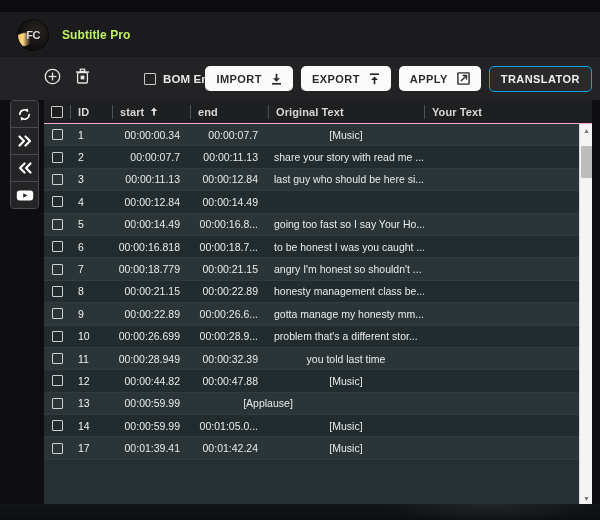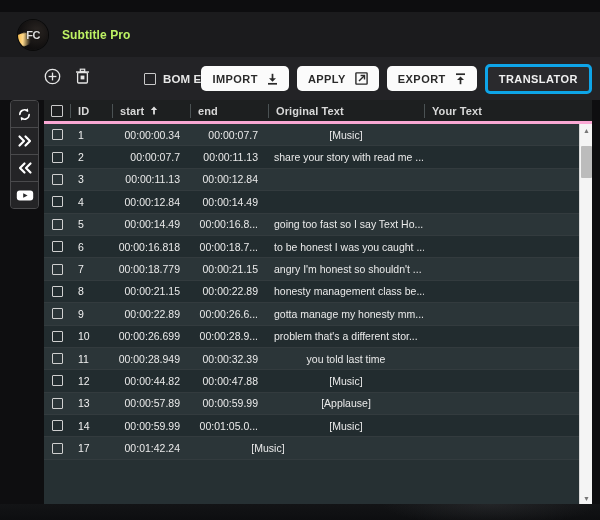--- a/index.html
+++ b/index.html
@@ -131,21 +131,21 @@
     white-space: nowrap;
   }
   .btn-light {
     background: #fbfbfb;
     color: #2a2a2a;
     border: none;
   }
   .btn-outline {
     background: #2a2a2d;
     color: #f0f0f0;
-    border: 3px solid #0ea5e9;
+    border: 1px solid #0ea5e9;
   }
   .btn svg { display:block; }
 
   
   .rail {
     position: absolute;
     left: 10px; top: 88px;
     width: 29px;
     background: #2a2a2c;
     border: 1px solid #4a4a4c;
@@ -175,21 +175,21 @@
     background: #263033;
     overflow: hidden;
     box-sizing: border-box;
   }
   .thead {
     display: flex;
     height: 24px;
     background: #1d1f20;
     align-items: center;
     box-sizing: border-box;
-    border-bottom: 3px solid #f9a8d4;
+    border-bottom: 1px solid #f9a8d4;
   }
   .thead .th {
     color: #d8d8d8;
     font-size: 11px;
     font-weight: bold;
     letter-spacing: .1px;
     display: flex;
     align-items: center;
     box-sizing: border-box;
     height: 24px;
@@ -342,37 +342,37 @@
         <span>
           <svg width="11" height="12" viewBox="0 0 11 12">
             <line x1="5.5" y1="0.8" x2="5.5" y2="7" stroke="#2a2a2a" stroke-width="1.7"></line>
             <path d="M2 5.2 L5.5 8.8 L9 5.2 Z" fill="#2a2a2a"></path>
             <line x1="1" y1="10.8" x2="10" y2="10.8" stroke="#2a2a2a" stroke-width="1.7"></line>
           </svg>
         </span>
       </div>
 
       <div class="btn btn-light">
+        <span>EXPORT</span>
+        <span>
+          <svg width="11" height="12" viewBox="0 0 11 12">
+            <line x1="1" y1="1.2" x2="10" y2="1.2" stroke="#2a2a2a" stroke-width="1.7"></line>
+            <path d="M2 7 L5.5 3.4 L9 7 Z" fill="#2a2a2a"></path>
+            <line x1="5.5" y1="5.2" x2="5.5" y2="11.2" stroke="#2a2a2a" stroke-width="1.7"></line>
+          </svg>
+        </span>
+      </div>
+
+      <div class="btn btn-light">
         <span>APPLY</span>
         <span>
           <svg width="13" height="13" viewBox="0 0 13 13">
             <rect x="0.9" y="0.9" width="11.2" height="11.2" rx="0.6" fill="none" stroke="#2a2a2a" stroke-width="1.4"></rect>
             <line x1="4" y1="9" x2="9.3" y2="3.7" stroke="#2a2a2a" stroke-width="1.4"></line>
             <polyline points="5.6,3.5 9.5,3.5 9.5,7.4" fill="none" stroke="#2a2a2a" stroke-width="1.4"></polyline>
-          </svg>
-        </span>
-      </div>
-
-      <div class="btn btn-light">
-        <span>EXPORT</span>
-        <span>
-          <svg width="11" height="12" viewBox="0 0 11 12">
-            <line x1="1" y1="1.2" x2="10" y2="1.2" stroke="#2a2a2a" stroke-width="1.7"></line>
-            <path d="M2 7 L5.5 3.4 L9 7 Z" fill="#2a2a2a"></path>
-            <line x1="5.5" y1="5.2" x2="5.5" y2="11.2" stroke="#2a2a2a" stroke-width="1.7"></line>
           </svg>
         </span>
       </div>
 
       <div class="btn btn-outline">
         <span>TRANSLATOR</span>
       </div>
 
     </div>
   </div>
@@ -455,39 +455,40 @@
           <div class="cell c-orig left">share your story with read me ...</div>
           <div class="cell c-your"></div>
         </div>
         <div class="row even">
           <div class="cell c-check">
             <span class="row-cb"></span>
           </div>
           <div class="cell c-id">3</div>
           <div class="cell c-start">00:00:11.13</div>
           <div class="cell c-end">00:00:12.84</div>
+          <div class="cell c-orig left">last guy who should be here si...</div>
           <div class="cell c-your"></div>
         </div>
         <div class="row odd">
           <div class="cell c-check">
             <span class="row-cb"></span>
           </div>
           <div class="cell c-id">4</div>
           <div class="cell c-start">00:00:12.84</div>
           <div class="cell c-end">00:00:14.49</div>
           <div class="cell c-your"></div>
         </div>
         <div class="row even">
           <div class="cell c-check">
             <span class="row-cb"></span>
           </div>
           <div class="cell c-id">5</div>
           <div class="cell c-start">00:00:14.49</div>
           <div class="cell c-end">00:00:16.8...</div>
-          <div class="cell c-orig left">going too fast so I say Text Ho...</div>
+          <div class="cell c-orig left">going too fast so I say Your Ho...</div>
           <div class="cell c-your"></div>
         </div>
         <div class="row odd">
           <div class="cell c-check">
             <span class="row-cb"></span>
           </div>
           <div class="cell c-id">6</div>
           <div class="cell c-start">00:00:16.818</div>
           <div class="cell c-end">00:00:18.7...</div>
           <div class="cell c-orig left">to be honest I was you caught ...</div>
@@ -551,40 +552,40 @@
           <div class="cell c-start">00:00:44.82</div>
           <div class="cell c-end">00:00:47.88</div>
           <div class="cell c-orig center">[Music]</div>
           <div class="cell c-your"></div>
         </div>
         <div class="row even">
           <div class="cell c-check">
             <span class="row-cb"></span>
           </div>
           <div class="cell c-id">13</div>
-          <div class="cell c-start">00:00:57.89</div>
           <div class="cell c-end">00:00:59.99</div>
           <div class="cell c-orig center">[Applause]</div>
           <div class="cell c-your"></div>
         </div>
         <div class="row odd">
           <div class="cell c-check">
             <span class="row-cb"></span>
           </div>
           <div class="cell c-id">14</div>
           <div class="cell c-start">00:00:59.99</div>
           <div class="cell c-end">00:01:05.0...</div>
           <div class="cell c-orig center">[Music]</div>
           <div class="cell c-your"></div>
         </div>
         <div class="row even">
           <div class="cell c-check">
             <span class="row-cb"></span>
           </div>
           <div class="cell c-id">17</div>
+          <div class="cell c-start">00:01:39.41</div>
           <div class="cell c-end">00:01:42.24</div>
           <div class="cell c-orig center">[Music]</div>
           <div class="cell c-your"></div>
         </div>
       </div>
 
     <div class="scrollbar">
       <div class="sb-arrow">▲</div>
       <div class="sb-thumb" style="height: 32px; top: 22px;"></div>
       <div class="sb-arrow bottom">▼</div>

